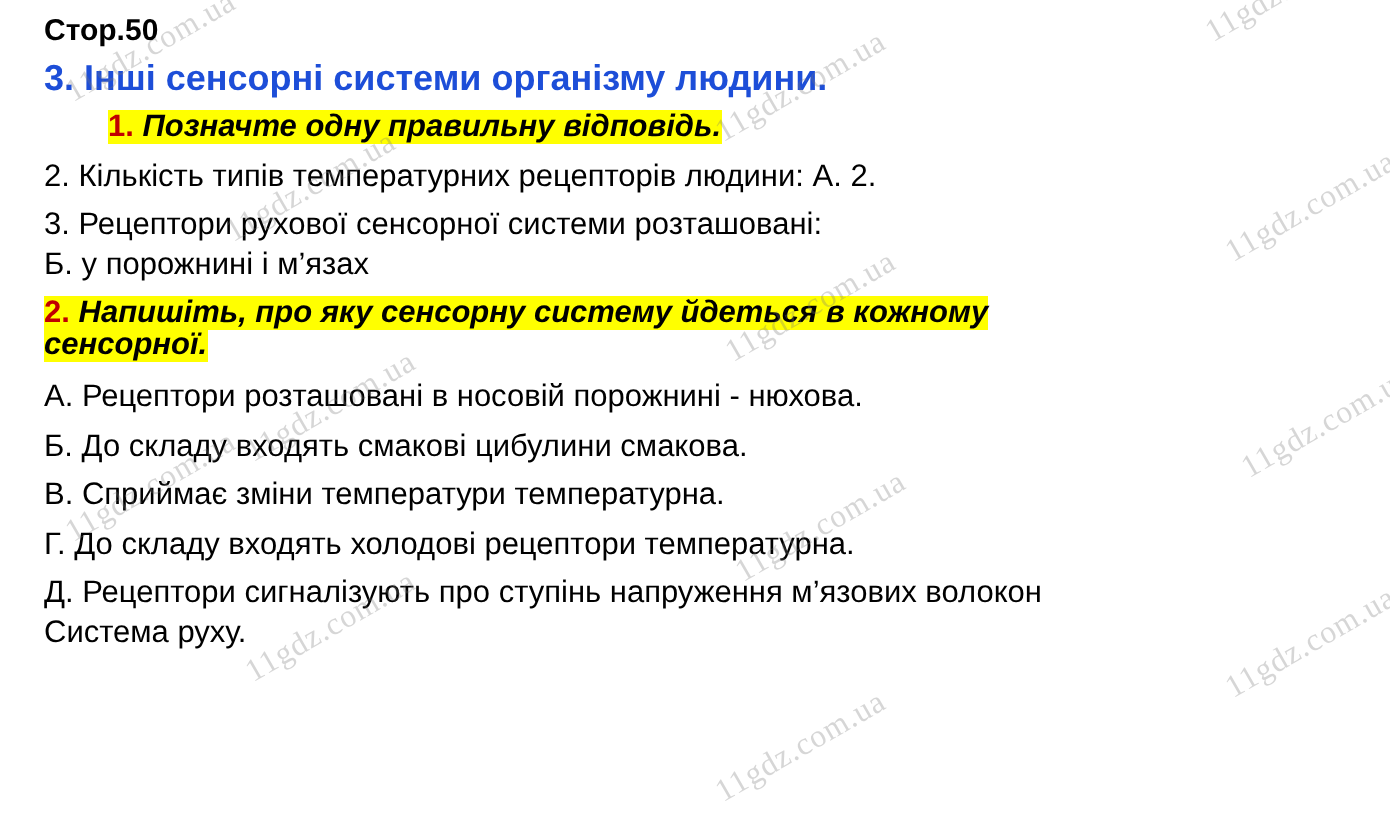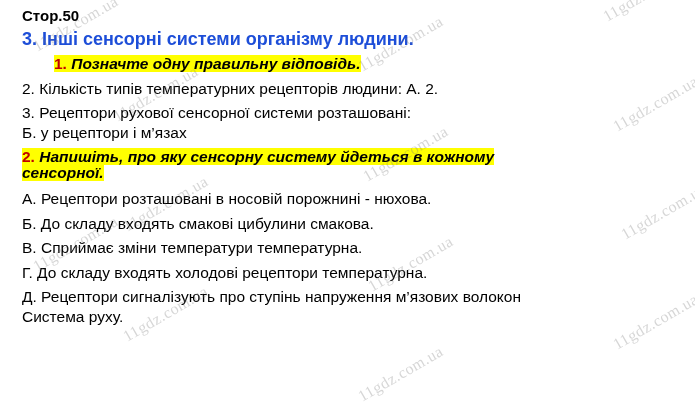--- a/index.html
+++ b/index.html
@@ -92,21 +92,21 @@
   <div class="line page-num">Стор.50</div>
 
   <div class="line section-title">3. Інші сенсорні системи організму людини.</div>
 
   <div class="line task1">
     <span class="hl q-num">1.</span><span class="hl">&nbsp;</span><span class="hl italic">Позначте одну правильну відповідь.</span>
   </div>
 
   <div class="line">2. Кількість типів температурних рецепторів людини: А. 2.</div>
   <div class="line tight">3. Рецептори рухової сенсорної системи розташовані:</div>
-  <div class="line">Б. у рецептори і м’язах</div>
+  <div class="line">Б. у порожнині і м’язах</div>
 
   <div class="line task2-l1">
     <span class="hl q-num">2.</span><span class="hl">&nbsp;</span><span class="hl italic">Напишіть, про яку сенсорну систему йдеться в кожному</span>
   </div>
   <div class="line task2-l2">
     <span class="hl italic">сенсорної.</span>
   </div>
 
   <div class="line">А. Рецептори розташовані в носовій порожнині - нюхова.</div>
   <div class="line">Б. До складу входять смакові цибулини смакова.</div>

